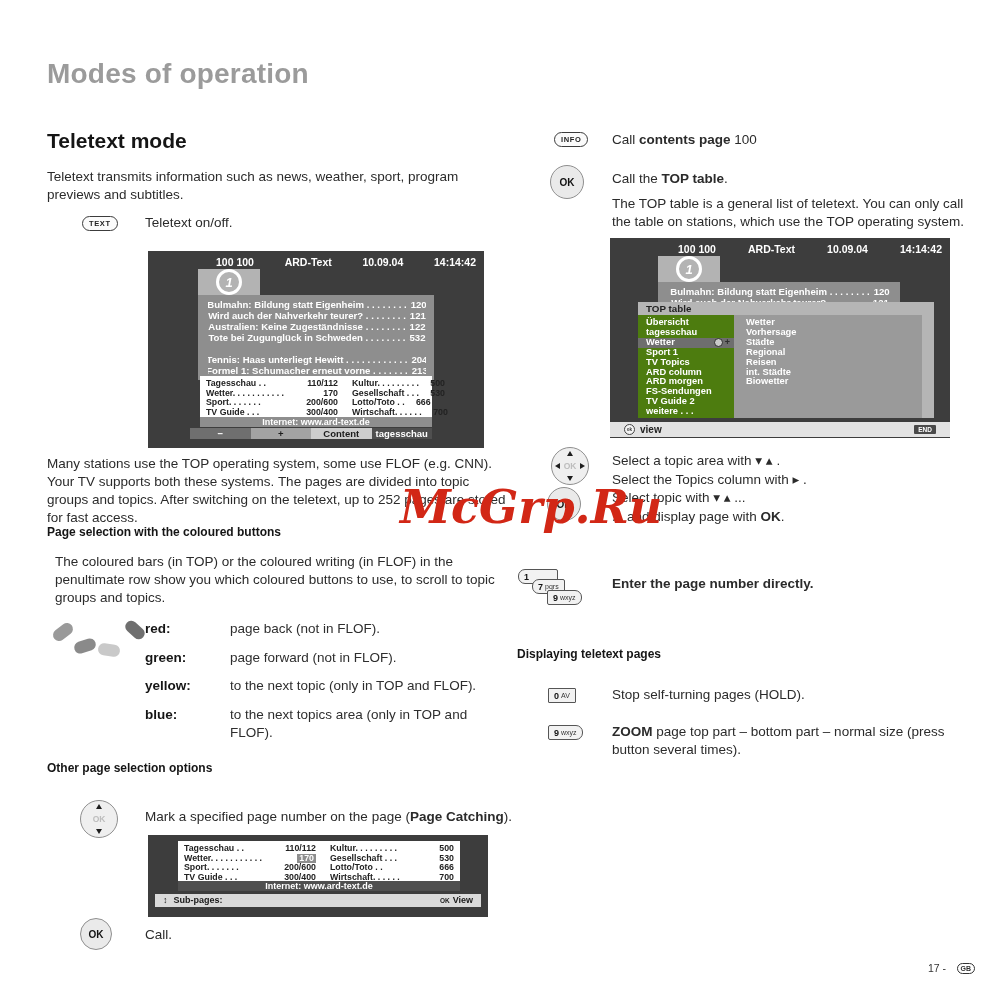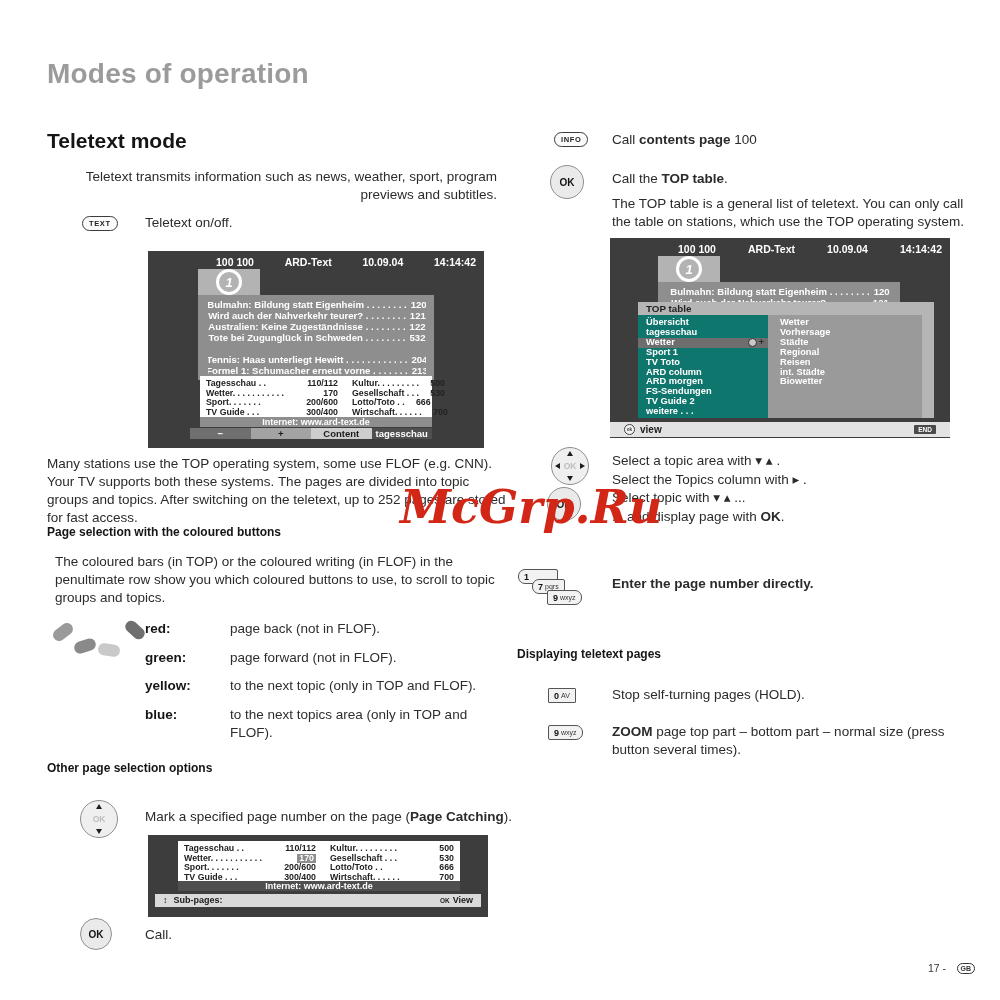--- a/index.html
+++ b/index.html
@@ -57,21 +57,21 @@
   .tt-trow .v{text-align:right;}
   .tt-trow .rl{padding-left:14px;}
   .tt-trow .hl{background:#8e8e8e;color:#fff;padding:0 2px;justify-self:end;}
   .tt-internet{position:absolute;color:#fff;font-weight:bold;font-size:9px;text-align:center;height:10px;line-height:10px;}
   .tt-segments{position:absolute;display:flex;height:11px;}
   .seg{flex:1;text-align:center;font-size:9.5px;font-weight:bold;line-height:11px;}
   
   .top-box{position:absolute;z-index:5;display:flex;flex-direction:column;}
   .top-title{height:13px;background:#b5b5b5;color:#222;font-size:9.8px;font-weight:bold;line-height:13px;padding-left:8px;}
   .top-body{flex:1;display:flex;}
-  .top-left{width:130px;background:#0f766e;padding-top:3px;flex:none;}
+  .top-left{width:96px;background:#4d7c0f;padding-top:3px;flex:none;}
   .top-right{flex:1;background:#9a9a9a;padding-top:3px;}
   .top-strip{width:12px;background:#b5b5b5;flex:none;}
   .tl-item,.tr-item{color:#fff;font-size:9.3px;font-weight:bold;line-height:9.9px;padding-left:8px;white-space:nowrap;}
   .tr-item{padding-left:12px;}
   .tl-item.sel{background:#6e6e6e;display:flex;align-items:center;justify-content:space-between;padding-right:4px;}
   .sel-icons{display:flex;align-items:center;gap:2px;}
   .mini-ok{width:7px;height:7px;border:1px solid #2e2e2e;border-radius:50%;background:#c9c9c9;}
   .mini-cross{color:#2e2e2e;font-size:9px;font-weight:bold;line-height:7px;}
   .tt-footbar{position:absolute;left:0;right:0;bottom:1px;height:15px;background:#e3e3e3;display:flex;align-items:center;padding:0 14px;gap:5px;}
   .tt-footbar .vw{font-size:10px;font-weight:bold;color:#222;}
@@ -89,21 +89,21 @@
 </head>
 <body>
 
 <div id="canvas">
 
   <div class="abs h1" style="left:47px;top:58px;">Modes of operation</div>
 
   <div class="abs watermark" style="left:400px;top:480px;">McGrp.Ru</div>
 
   <div class="abs h2" style="left:47px;top:129px;">Teletext mode</div>
-  <div class="abs p" style="left:47px;top:168px;width:450px;text-align:right;">Teletext transmits information such as news, weather, sport, program previews and subtitles.</div>
+  <div class="abs p" style="left:47px;top:168px;width:450px;">Teletext transmits information such as news, weather, sport, program previews and subtitles.</div>
 
   <span class="abs pillkey" style="left:82px;top:216px;">TEXT</span>
   <div class="abs p" style="left:145px;top:214px;">Teletext on/off.</div>
 
   <div class="screen" style="left:148px;top:251px;width:336px;height:197px;">
     <div class="tt-head" style="left:68px;right:8px;top:5px;">
       <span>100  100</span>
       <span>ARD-Text</span>
       <span>10.09.04</span>
       <span>14:14:42</span>
@@ -320,21 +320,21 @@
       <div class="top-title">TOP table</div>
       <div class="top-body">
         <div class="top-left">
             <div class="tl-item">Übersicht</div>
             <div class="tl-item">tagesschau</div>
             <div class="tl-item sel">Wetter<span class="sel-icons">
                 <span class="mini-ok"></span>
                 <span class="mini-cross">+</span>
               </span></div>
             <div class="tl-item">Sport 1</div>
-            <div class="tl-item">TV Toto</div>
+            <div class="tl-item">TV Topics</div>
             <div class="tl-item">ARD column</div>
             <div class="tl-item">ARD morgen</div>
             <div class="tl-item">FS-Sendungen</div>
             <div class="tl-item">TV Guide 2</div>
             <div class="tl-item">weitere  . . .</div>
           </div>
         <div class="top-right">
             <div class="tr-item">Wetter</div>
             <div class="tr-item">Vorhersage</div>
             <div class="tr-item">Städte</div>

